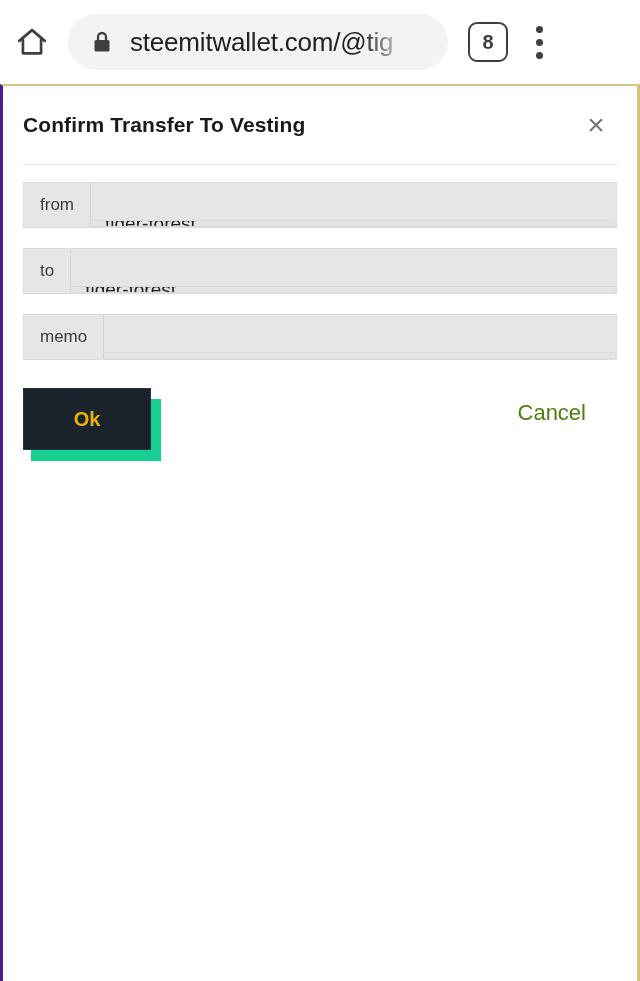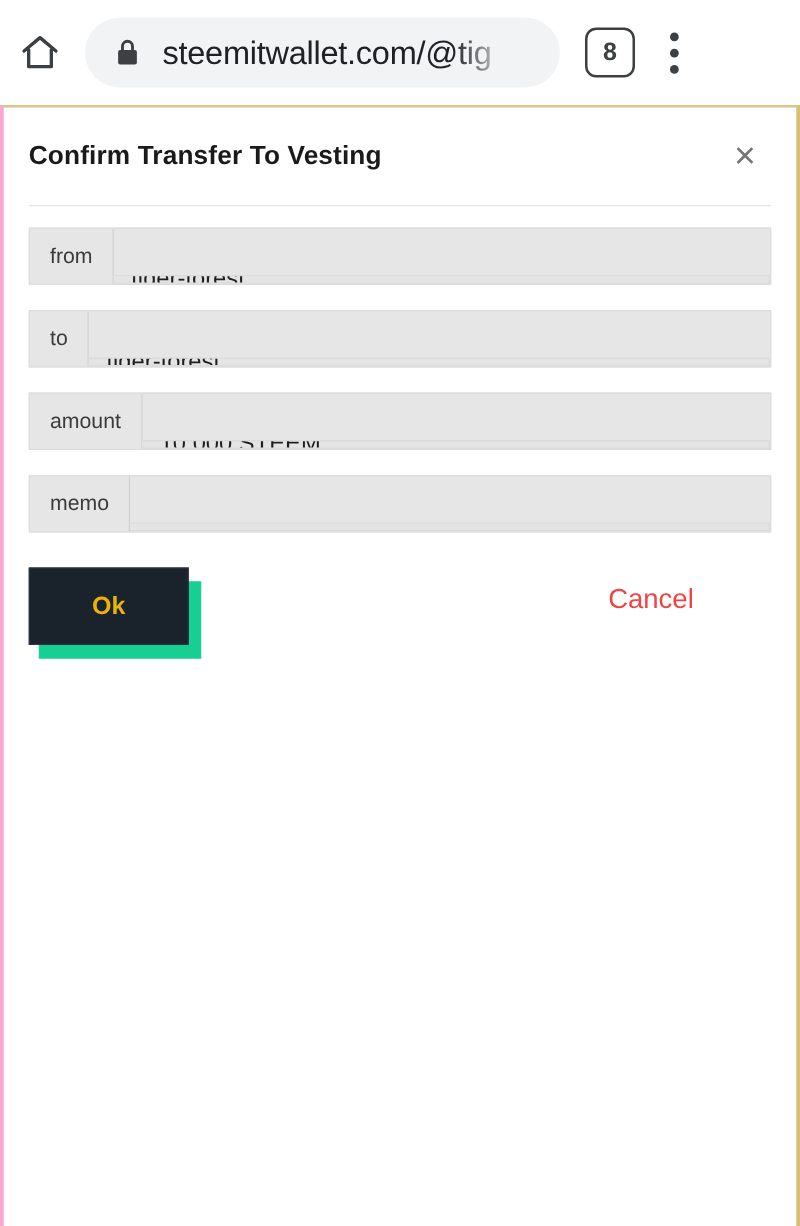--- a/index.html
+++ b/index.html
@@ -63,21 +63,21 @@
     display:flex; flex-direction:column; align-items:center; justify-content:center;
     gap:6px; cursor:pointer;
   }
   .menu-btn i{ display:block; width:7px; height:7px; border-radius:50%; background:#3c4043; }
 
   
   .page-frame{
     position:absolute; left:0; top:84px; width:640px; height:897px;
     background:#ffffff;
     border-top:2px solid #d9c788;
-    border-left:3px solid #f9a8d4;
+    border-left:3px solid #4c1d95;
     border-right:3px solid #d9c078;
   }
 
   .dialog{
     position:absolute; left:0; top:0; right:0;
     padding:0 20px;
   }
   .dialog-header{
     height:78px;
     display:flex; align-items:center; justify-content:space-between;
@@ -152,23 +152,23 @@
     width:152px; height:72px;
   }
   .ok-wrap .shadow{
     position:absolute; left:8px; top:11px;
     width:130px; height:62px;
     background:#18cf93;
     z-index:1;
   }
   .cancel-link{
     position:absolute;
-    right:62px; top:12px;
+    right:31px; top:12px;
     font-size:22px;
-    color:#ef4444;
+    color:#4d7c0f;
     cursor:pointer;
   }
 </style>
 </head>
 <body>
 
 <div class="browser-bar">
 
   <div class="home-btn">
     <span>
@@ -213,24 +213,20 @@
     <div class="field-row">
       <div class="field-label">from</div>
       <div class="field-value">tiger-forest</div>
     </div>
 
     <div class="field-row">
       <div class="field-label">to</div>
       <div class="field-value">tiger-forest</div>
     </div>
 
-    <div class="field-row">
-      <div class="field-label">amount</div>
-      <div class="field-value">10.000 STEEM</div>
-    </div>
 
     <div class="field-row">
       <div class="field-label">memo</div>
       <div class="field-value"></div>
     </div>
 
     <div class="actions">
       <div class="ok-wrap">
         <div class="shadow"></div>
         <div class="ok-button">Ok</div>

